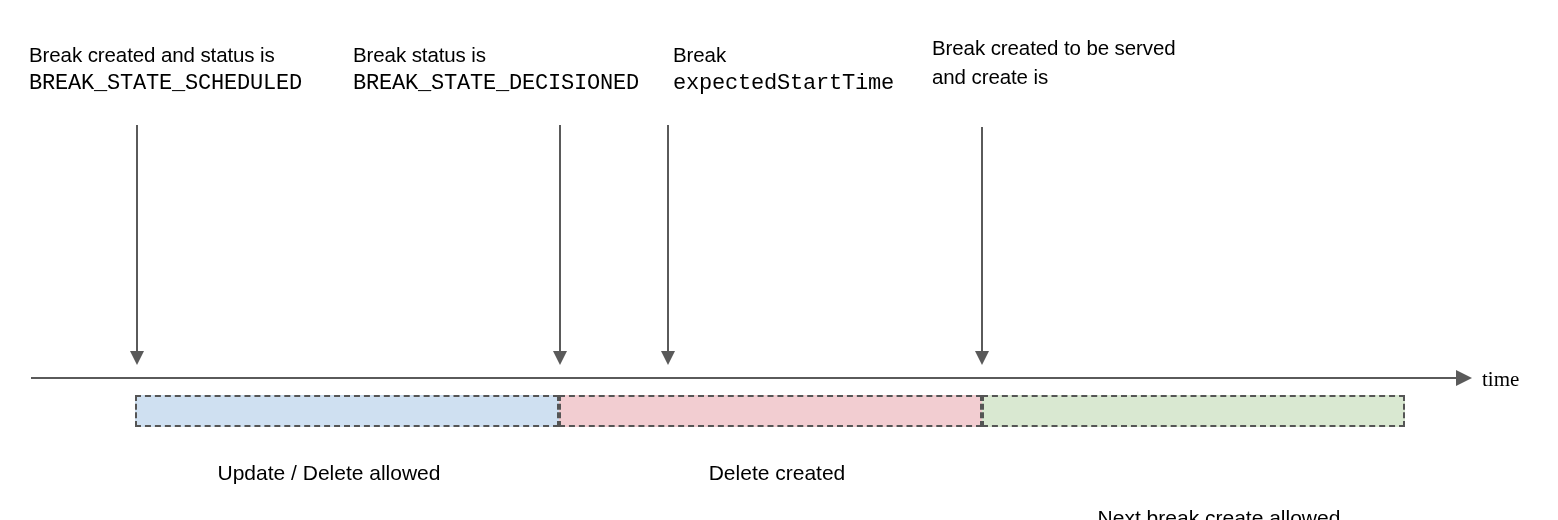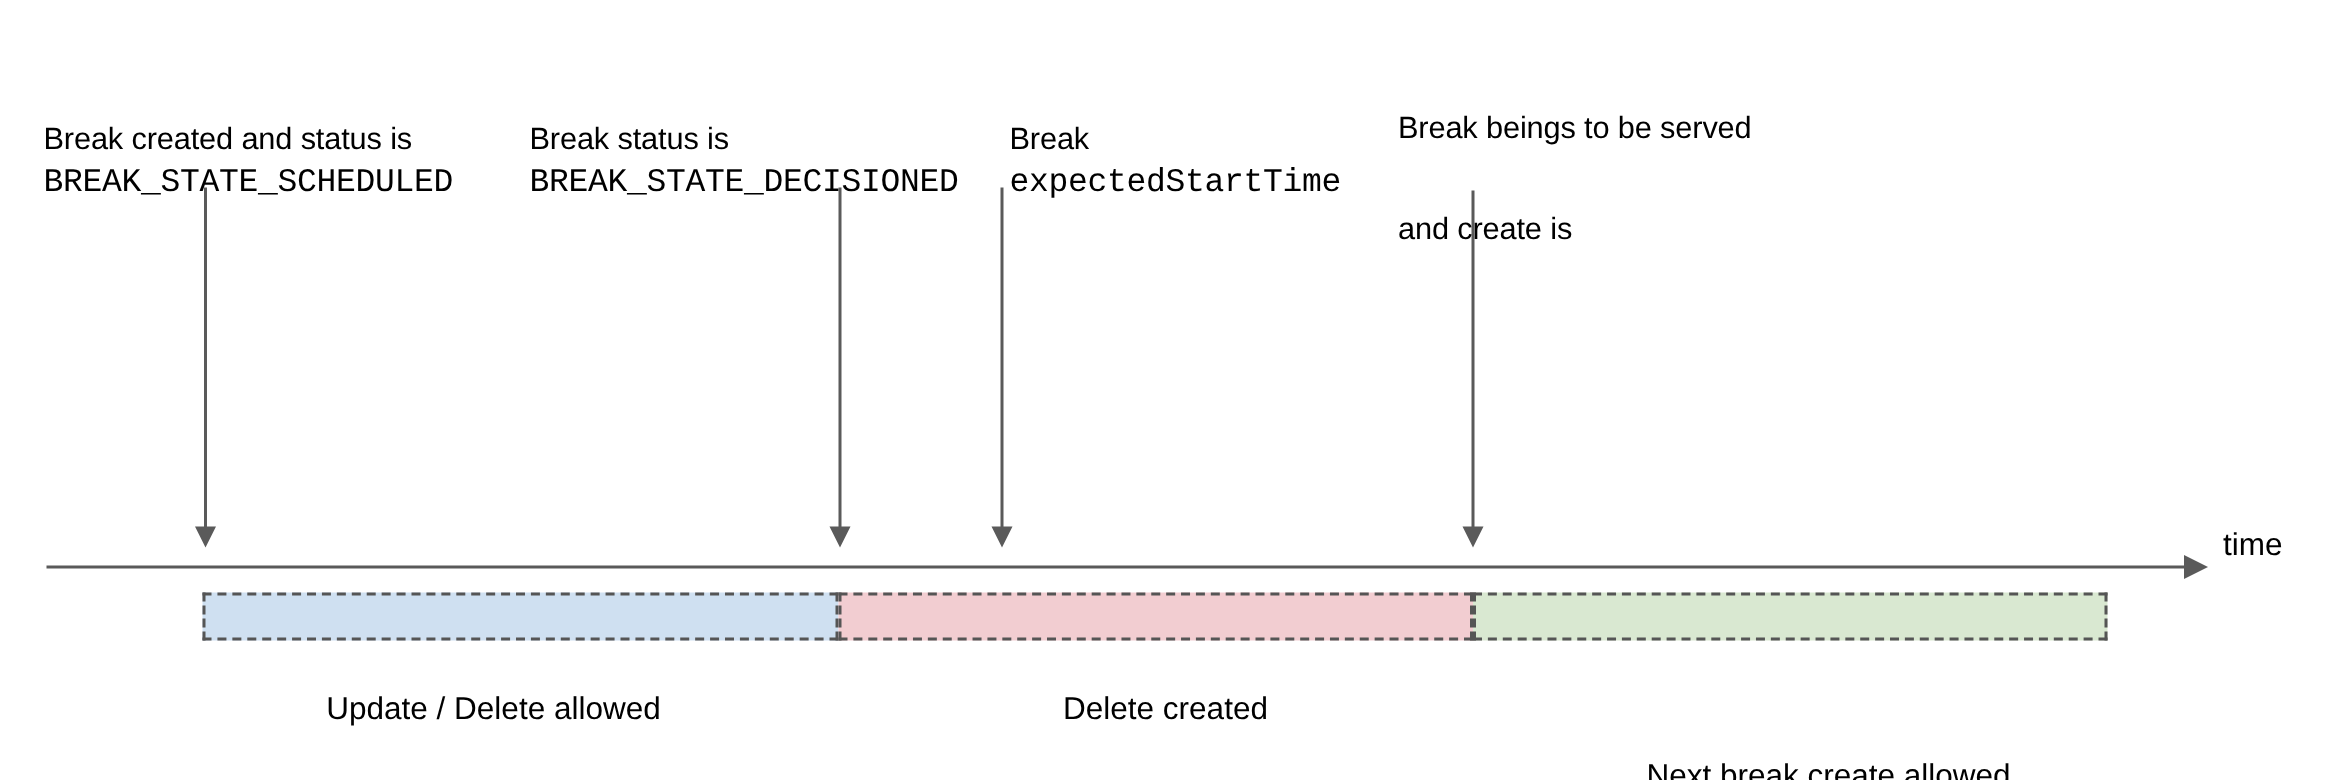--- a/index.html
+++ b/index.html
@@ -24,21 +24,20 @@
   .annotation {
     position: absolute;
     color: #000000;
     font-size: 20.5px;
     line-height: 29px;
     white-space: nowrap;
   }
   .annotation .prose {
     font-family: "Liberation Sans", sans-serif;
     letter-spacing: -0.1px;
-    margin-top: 38px;
   }
   .annotation .code {
     font-family: Liberation Mono, monospace;
     font-size: 22px;
     letter-spacing: -0.2px;
   }
 
   
   .vline {
     position: absolute;
@@ -110,39 +109,39 @@
     <div class="prose">Break status is</div>
     <div class="code">BREAK_STATE_DECISIONED</div>
   </div>
 
   <div class="annotation" style="left:673px; top:40px;">
     <div class="prose">Break</div>
     <div class="code">expectedStartTime</div>
   </div>
 
   <div class="annotation" style="left:932px; top:33px;">
-    <div class="prose">Break beings to be served</div>
+    <div class="prose">Break created to be served</div>
     <div class="prose">and create is</div>
   </div>
 
   <div class="vline" style="left:136px; top:125px; height:227px;"></div>
   <div class="vhead" style="left:130px; top:351px;"></div>
 
   <div class="vline" style="left:559px; top:125px; height:227px;"></div>
   <div class="vhead" style="left:553px; top:351px;"></div>
 
   <div class="vline" style="left:667px; top:125px; height:227px;"></div>
   <div class="vhead" style="left:661px; top:351px;"></div>
 
   <div class="vline" style="left:981px; top:127px; height:225px;"></div>
   <div class="vhead" style="left:975px; top:351px;"></div>
 
   <div class="axis-line" style="left:31px; top:377px; width:1437px;"></div>
   <div class="axis-head" style="left:1456px; top:370px;"></div>
-  <div class="axis-label" style="left:1482px; top:352px;">time</div>
+  <div class="axis-label" style="left:1482px; top:367px;font-family:Liberation Serif, serif;">time</div>
 
   <div class="phase" style="left:135px; width:424px; background:#cfe0f1;"></div>
   <div class="phase" style="left:559px; width:423px; background:#f2cdd1;"></div>
   <div class="phase" style="left:982px; width:423px; background:#d9e8d1;"></div>
 
   <div class="caption" style="left:329px; top:461px;">Update / Delete allowed</div>
   <div class="caption" style="left:777px; top:461px;">Delete created</div>
   <div class="caption" style="left:1219px; top:461px;margin-top:45px;">Next break create allowed</div>
 
 </div>

